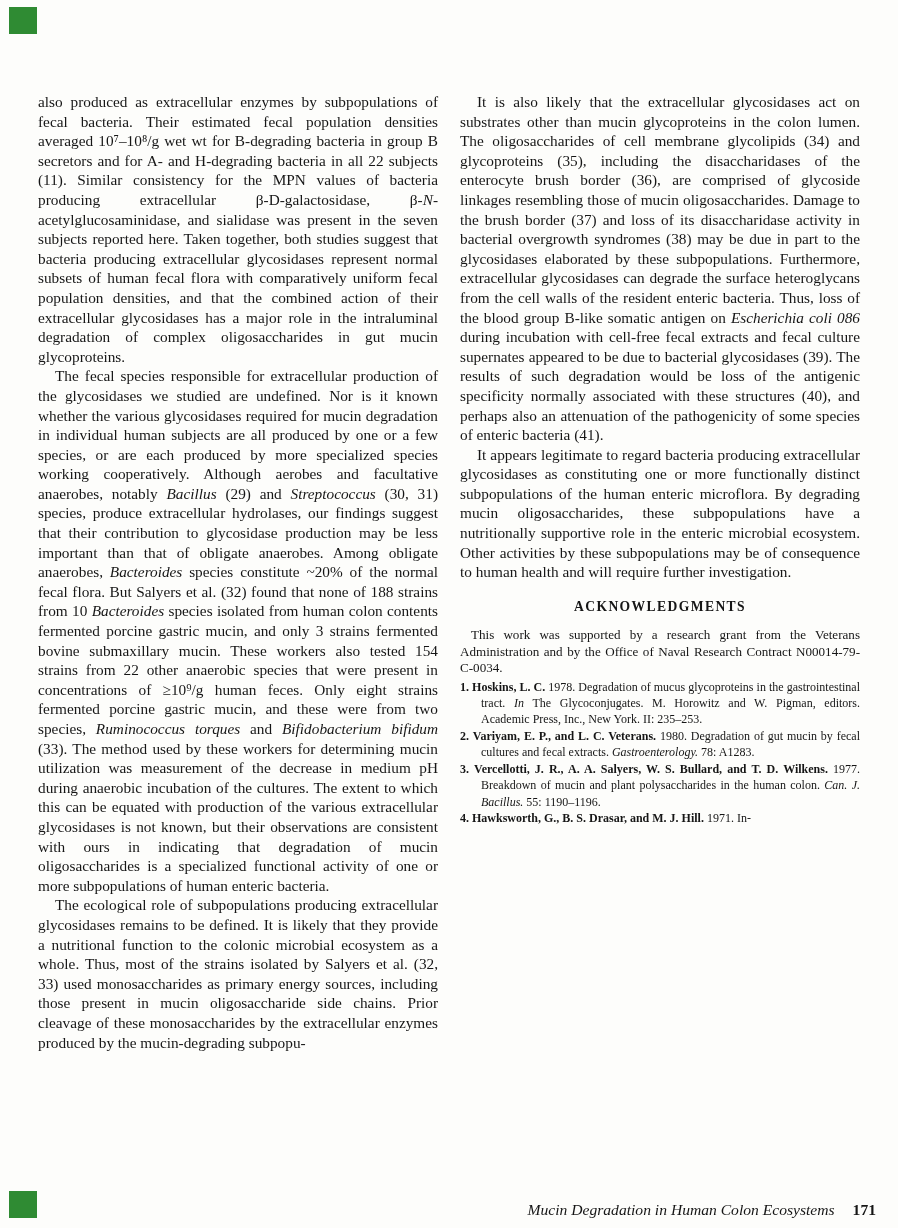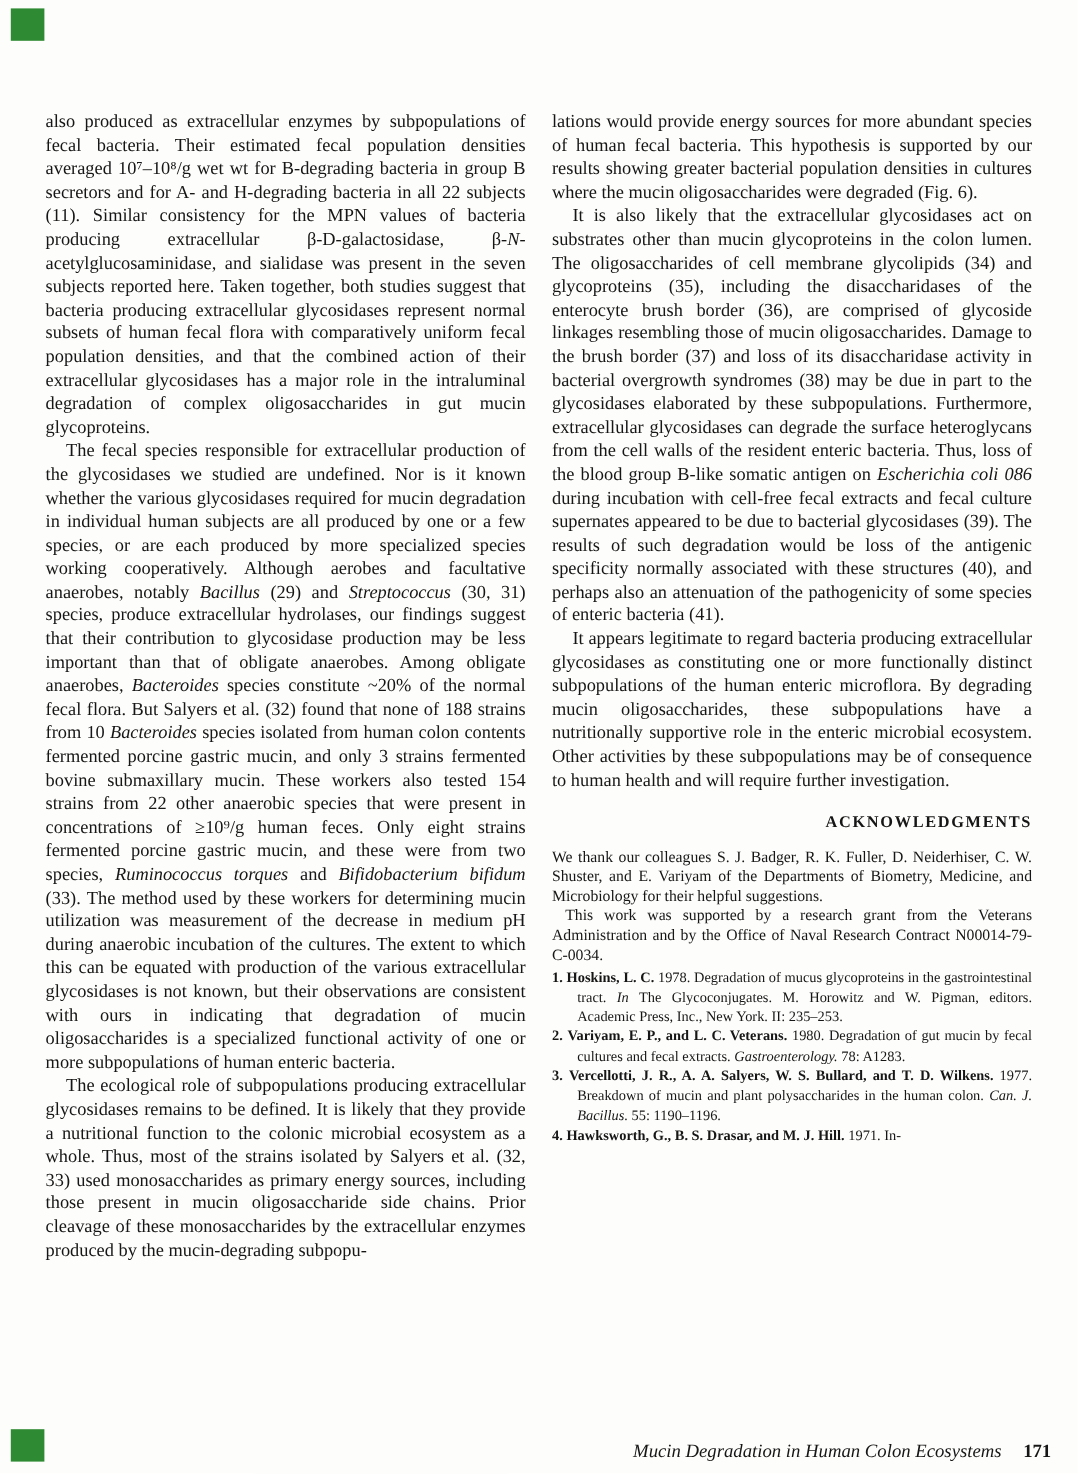--- a/index.html
+++ b/index.html
@@ -34,21 +34,21 @@
   .col {
     width: 400px;
     font-size: 15.3px;
     line-height: 19.6px;
     text-align: justify;
   }
   .col p { text-align: justify; }
   p.cont { text-indent: 0; }
   p.ind { text-indent: 17px; }
   .sec-head {
-    text-align: right;
+    text-align: center;
     font-size: 13.6px;
     font-weight: bold;
     letter-spacing: 1.4px;
     margin: 15px 0 11px 0;
     text-indent: 0 !important;
   }
   .small {
     font-size: 13.1px;
     line-height: 16.4px;
   }
@@ -87,28 +87,26 @@
 
   <div class="columns">
 
     <div class="col">
       <p class="cont">also produced as extracellular enzymes by subpopulations of fecal bacteria. Their estimated fecal population densities averaged 10⁷–10⁸/g wet wt for B-degrading bacteria in group B secretors and for A- and H-degrading bacteria in all 22 subjects (11). Similar consistency for the MPN values of bacteria producing extracellular β-D-galactosidase, β-<i>N</i>-acetylglucosaminidase, and sialidase was present in the seven subjects reported here. Taken together, both studies suggest that bacteria producing extracellular glycosidases represent normal subsets of human fecal flora with comparatively uniform fecal population densities, and that the combined action of their extracellular glycosidases has a major role in the intraluminal degradation of complex oligosaccharides in gut mucin glycoproteins.</p>
       <p class="ind">The fecal species responsible for extracellular production of the glycosidases we studied are undefined. Nor is it known whether the various glycosidases required for mucin degradation in individual human subjects are all produced by one or a few species, or are each produced by more specialized species working cooperatively. Although aerobes and facultative anaerobes, notably <i>Bacillus</i> (29) and <i>Streptococcus</i> (30, 31) species, produce extracellular hydrolases, our findings suggest that their contribution to glycosidase production may be less important than that of obligate anaerobes. Among obligate anaerobes, <i>Bacteroides</i> species constitute ~20% of the normal fecal flora. But Salyers et al. (32) found that none of 188 strains from 10 <i>Bacteroides</i> species isolated from human colon contents fermented porcine gastric mucin, and only 3 strains fermented bovine submaxillary mucin. These workers also tested 154 strains from 22 other anaerobic species that were present in concentrations of ≥10⁹/g human feces. Only eight strains fermented porcine gastric mucin, and these were from two species, <i>Ruminococcus torques</i> and <i>Bifidobacterium bifidum</i> (33). The method used by these workers for determining mucin utilization was measurement of the decrease in medium pH during anaerobic incubation of the cultures. The extent to which this can be equated with production of the various extracellular glycosidases is not known, but their observations are consistent with ours in indicating that degradation of mucin oligosaccharides is a specialized functional activity of one or more subpopulations of human enteric bacteria.</p>
       <p class="ind">The ecological role of subpopulations producing extracellular glycosidases remains to be defined. It is likely that they provide a nutritional function to the colonic microbial ecosystem as a whole. Thus, most of the strains isolated by Salyers et al. (32, 33) used monosaccharides as primary energy sources, including those present in mucin oligosaccharide side chains. Prior cleavage of these monosaccharides by the extracellular enzymes produced by the mucin-degrading subpopu-</p>
     </div>
 
     <div class="col">
-      <p class="cont">lations would provide energy sources for more abundant species of human fecal bacteria. This hypothesis is supported by our results showing greater bacterial population densities in cultures where the mucin oligosaccharides were degraded (Fig. 6).</p>
       <p class="ind">It is also likely that the extracellular glycosidases act on substrates other than mucin glycoproteins in the colon lumen. The oligosaccharides of cell membrane glycolipids (34) and glycoproteins (35), including the disaccharidases of the enterocyte brush border (36), are comprised of glycoside linkages resembling those of mucin oligosaccharides. Damage to the brush border (37) and loss of its disaccharidase activity in bacterial overgrowth syndromes (38) may be due in part to the glycosidases elaborated by these subpopulations. Furthermore, extracellular glycosidases can degrade the surface heteroglycans from the cell walls of the resident enteric bacteria. Thus, loss of the blood group B-like somatic antigen on <i>Escherichia coli 086</i> during incubation with cell-free fecal extracts and fecal culture supernates appeared to be due to bacterial glycosidases (39). The results of such degradation would be loss of the antigenic specificity normally associated with these structures (40), and perhaps also an attenuation of the pathogenicity of some species of enteric bacteria (41).</p>
       <p class="ind">It appears legitimate to regard bacteria producing extracellular glycosidases as constituting one or more functionally distinct subpopulations of the human enteric microflora. By degrading mucin oligosaccharides, these subpopulations have a nutritionally supportive role in the enteric microbial ecosystem. Other activities by these subpopulations may be of consequence to human health and will require further investigation.</p>
 
       <div class="sec-head">ACKNOWLEDGMENTS</div>
 
       <div class="small">
-        <p class="cont">We thank our colleagues S. J. Badger, R. K. Fuller, D. Neiderhiser, C. W. Shuster, and E. Variyam of the Departments of Biometry, Medicine, and Microbiology for their helpful suggestions.</p>
         <p class="ind">This work was supported by a research grant from the Veterans Administration and by the Office of Naval Research Contract N00014-79-C-0034.</p>
       </div>
 
 
       <div class="ref-list">
         <div class="ref">
           <span class="num">1.</span>
           <span><b>Hoskins, L. C.</b> 1978. Degradation of mucus glycoproteins in the gastrointestinal tract. <i>In</i> The Glycoconjugates. M. Horowitz and W. Pigman, editors. Academic Press, Inc., New York. II: 235–253.</span>
         </div>
         <div class="ref">

